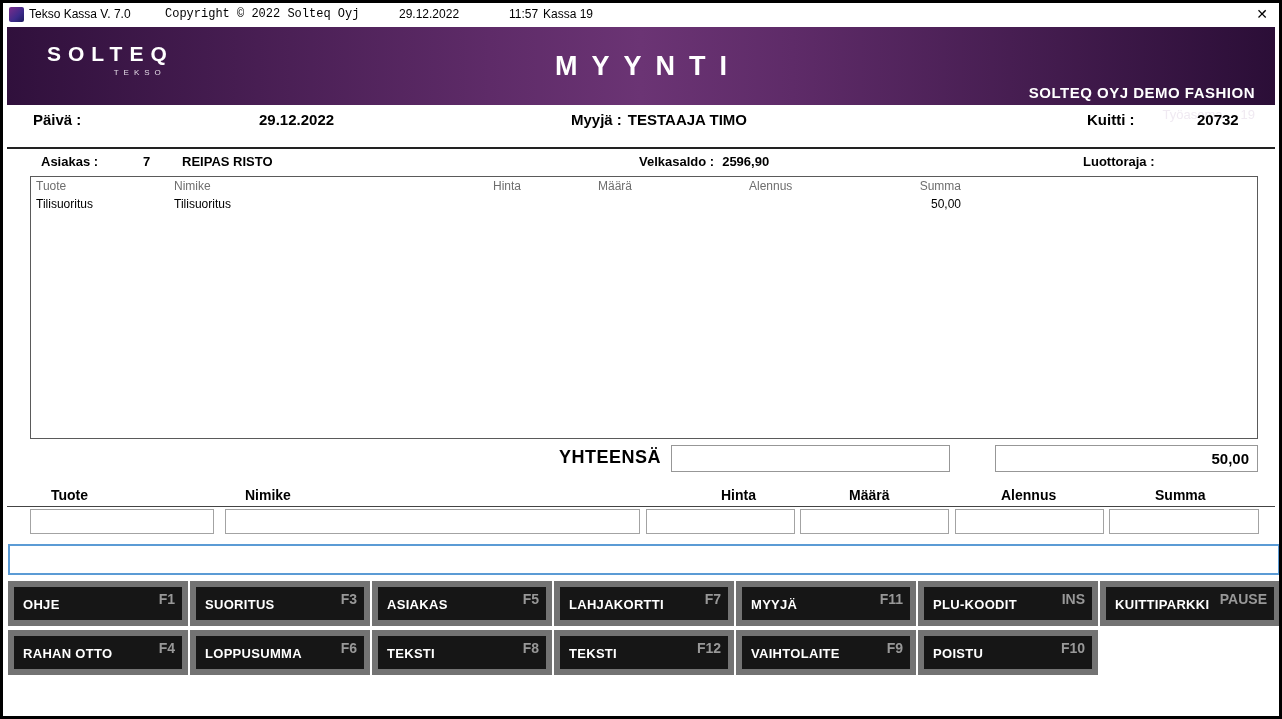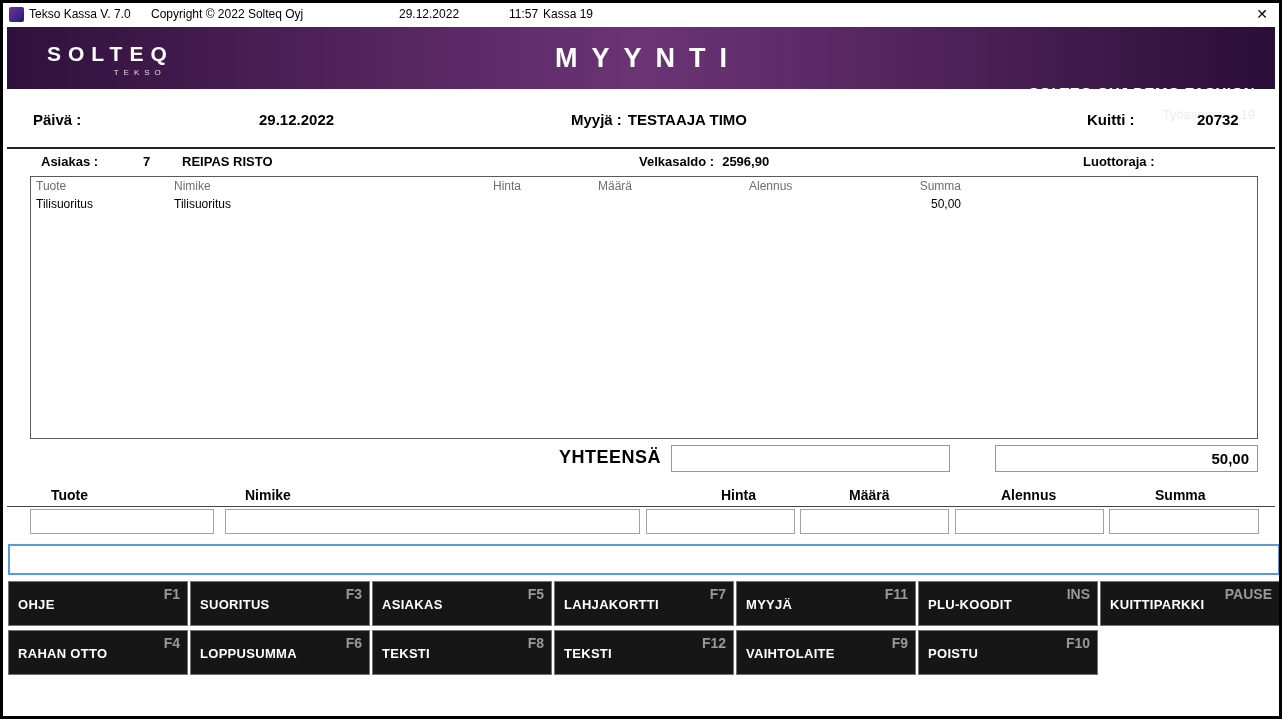--- a/index.html
+++ b/index.html
@@ -7,28 +7,28 @@
   .window {
     position: relative; width: 1282px; height: 719px;
     border: 3px solid #000; background: #fff; overflow: hidden;
   }
   
   .titlebar { position: absolute; left: 0; top: 0; width: 100%; height: 28px; background: #fff; font-size: 12px; color: #000; }
   .app-icon { position: absolute; left: 6px; top: 4px; width: 15px; height: 15px; border-radius: 2px;
               background: linear-gradient(135deg, #7b2d8b 0%, #3c2a8a 60%, #1d1c5e 100%); }
   .tb { position: absolute; top: 4px; white-space: nowrap; }
   .tb-title { left: 26px; }
-  .tb-copy  { left: 148px; }
+  .tb-copy  { left: 162px; font-family: Liberation Mono, monospace; }
   .tb-date  { left: 396px; }
   .tb-time  { left: 506px; }
   .tb-reg   { left: 540px; }
   .close-btn { position: absolute; right: 6px; top: 1px; width: 22px; height: 20px; border: none; background: transparent;
                font-size: 14px; line-height: 20px; text-align: center; padding: 0; color: #000; cursor: pointer; font-family: inherit; }
   
-  .header { position: absolute; left: 4px; right: 4px; top: 24px; height: 62px; color: #fff;
+  .header { position: absolute; left: 4px; right: 4px; top: 24px; height: 78px; color: #fff;
             background: linear-gradient(90deg, #30103c 0%, #5e2b68 38%, #6b3474 50%, #5e2b68 62%, #2b0e37 100%); }
   .logo { position: absolute; left: 40px; top: 15px; }
   .logo-main { font-size: 21px; font-weight: 600; letter-spacing: 7px; }
   .logo-sub  { font-size: 8px; letter-spacing: 5px; color: #e3dbe6; text-align: right; padding-right: 8px; margin-top: 2px; }
   .screen-title { position: absolute; left: 50%; top: 50%; transform: translate(-50%,-50%);
                   font-size: 27px; font-weight: 700; letter-spacing: 14px; padding-left: 14px; white-space: nowrap; }
   .store { position: absolute; right: 20px; top: 13px; text-align: right; margin-top: 44px; }
   .store-name { font-size: 15px; font-weight: 700; letter-spacing: 0.5px; }
   .workstation { font-size: 13px; margin-top: 6px; color: #f0eaf2; }
   .workstation .ws-num { margin-left: 18px; }
@@ -81,21 +81,21 @@
   .ei3 { left: 643px; width: 149px; }
   .ei4 { left: 797px; width: 149px; }
   .ei5 { left: 952px; width: 149px; }
   .ei6 { left: 1106px; width: 150px; }
   .command-input { position: absolute; left: 5px; top: 541px; width: 1272px; height: 31px;
                    border: 2px solid #5b9bd5; font-size: 15px; padding: 0 6px; font-family: inherit; }
   
   .fk-row { position: absolute; left: 5px; display: flex; gap: 2px; }
   .fk-row1 { top: 578px; }
   .fk-row2 { top: 627px; }
-  .fk { position: relative; width: 180px; height: 45px; background: #161616; border: 1px solid #737373;
+  .fk { position: relative; width: 180px; height: 45px; background: #161616; border: 6px solid #737373;
         color: #fff; cursor: pointer; font-family: inherit; padding: 0; }
   .fk-label { position: absolute; left: 9px; top: 50%; transform: translateY(-50%);
               font-size: 13px; font-weight: 700; letter-spacing: 0.3px; white-space: nowrap; }
   .fk-key { position: absolute; right: 7px; top: 4px; font-size: 14px; font-weight: 700; color: #989898; }
 </style>
 </head>
 <body>
 
 <div class="window">
 

